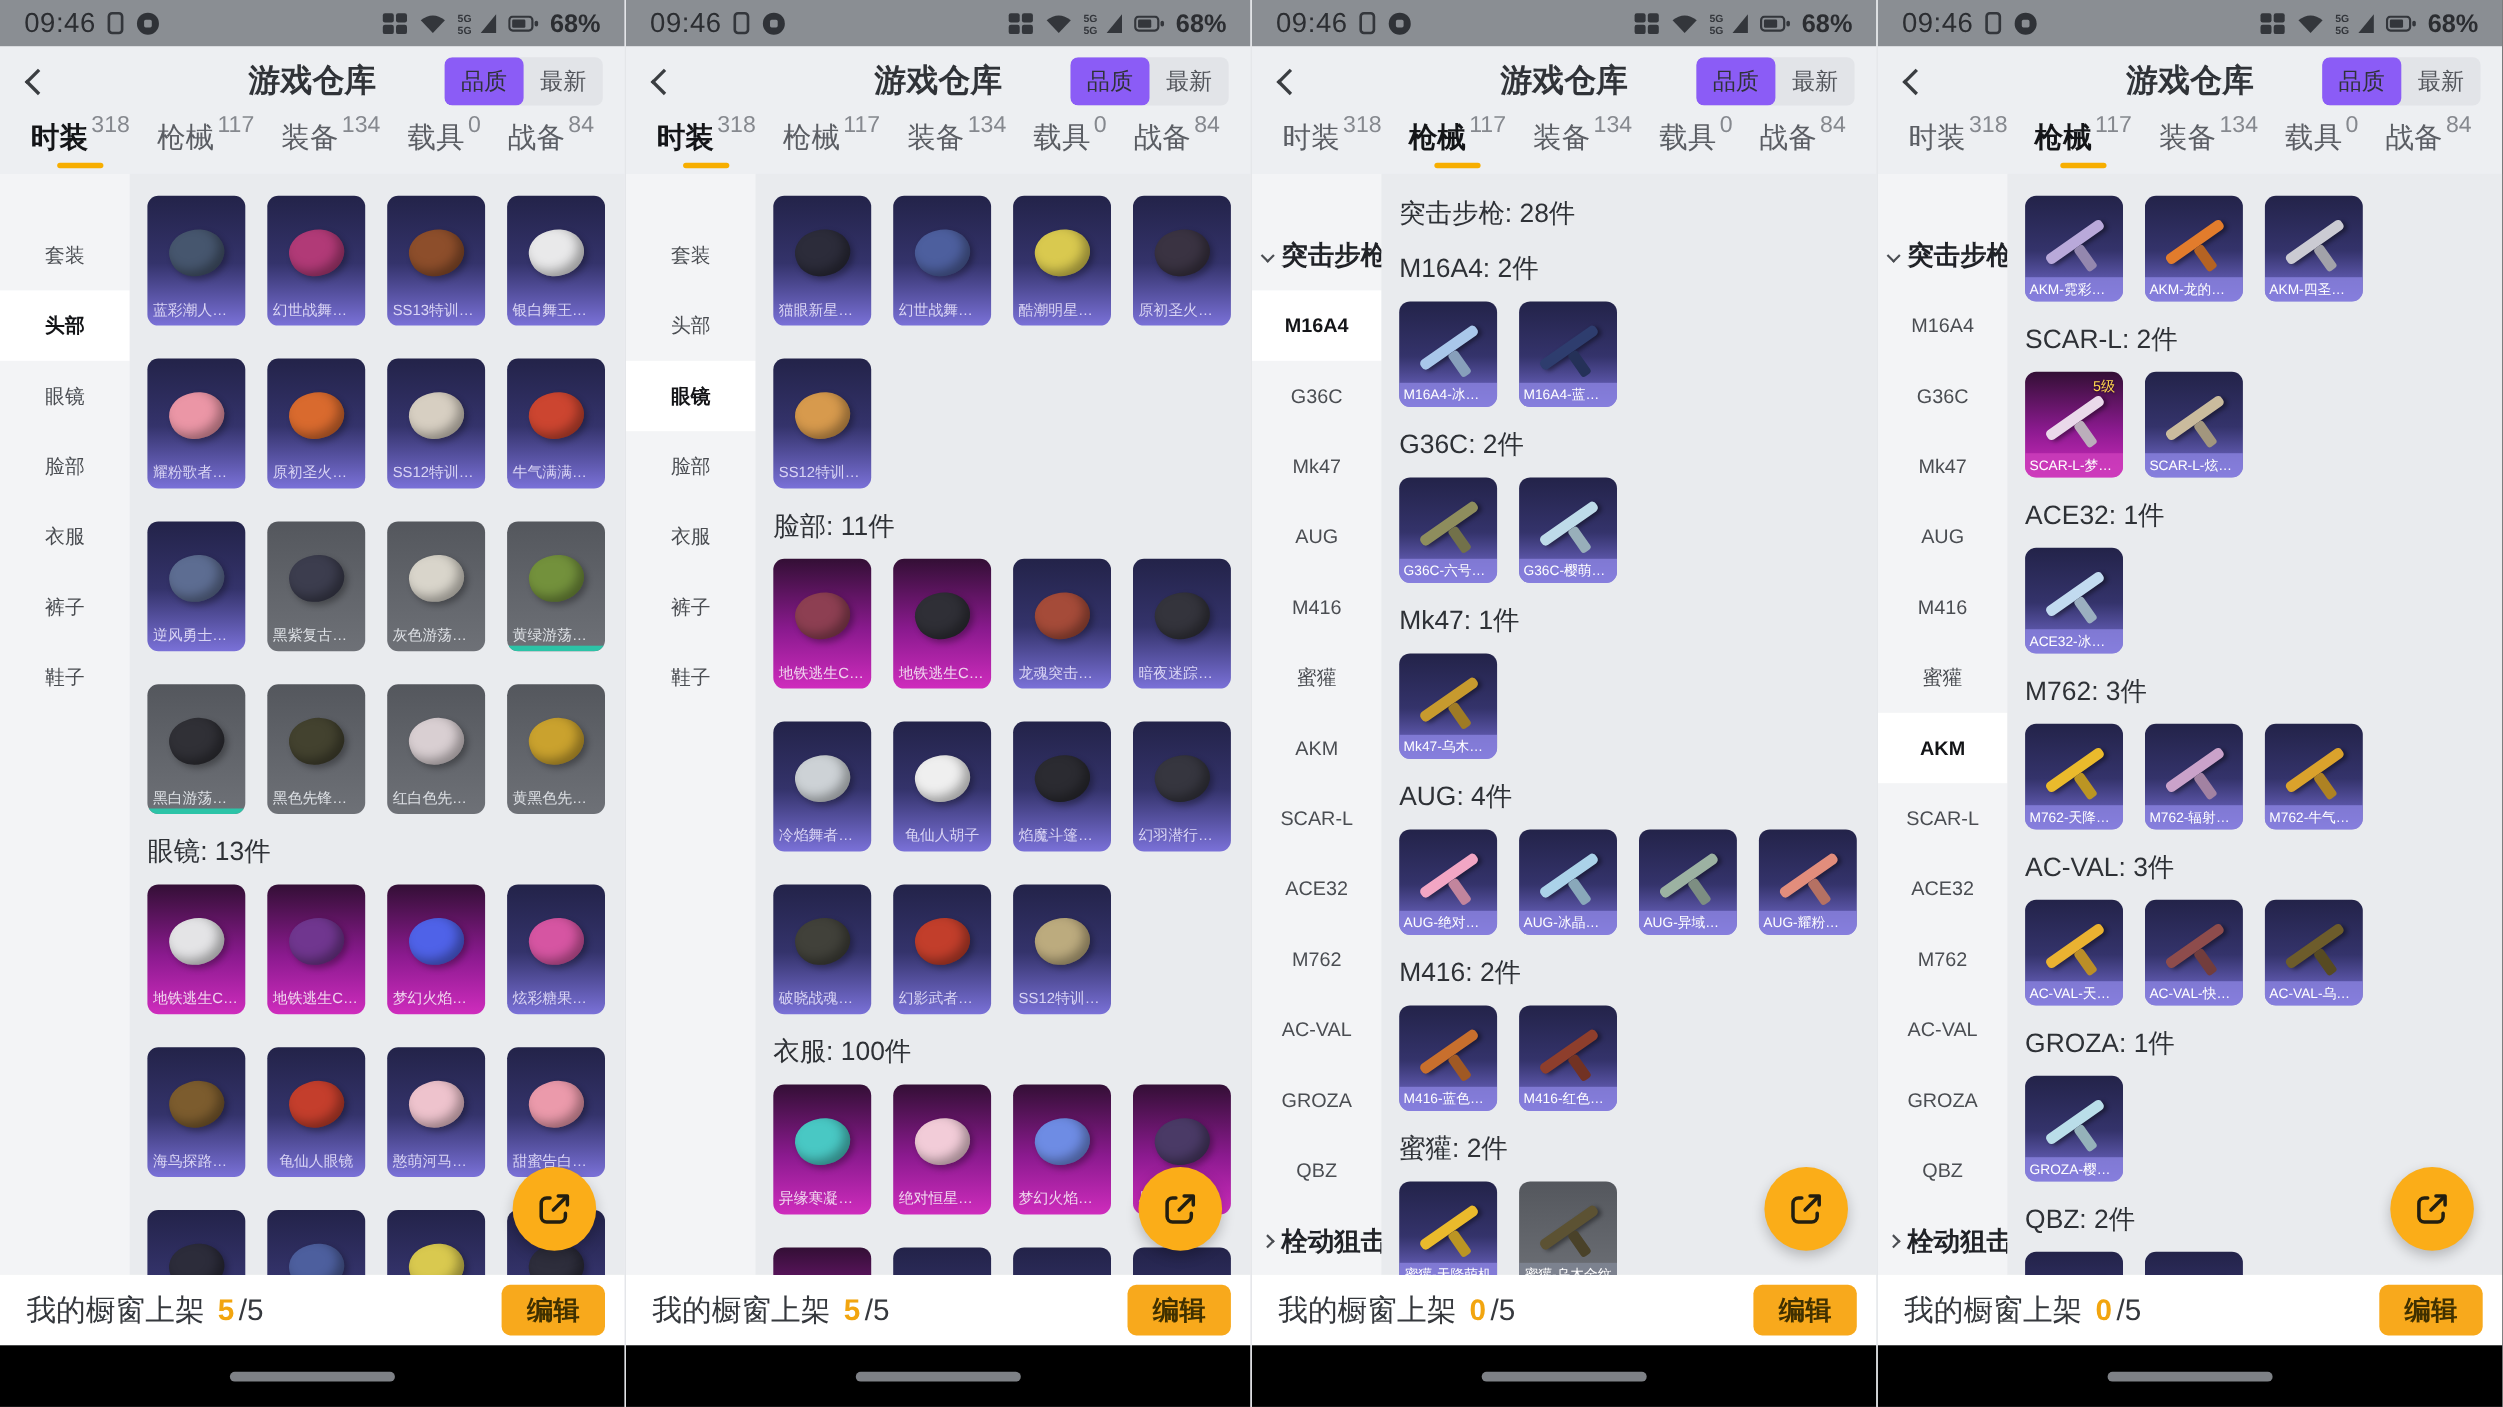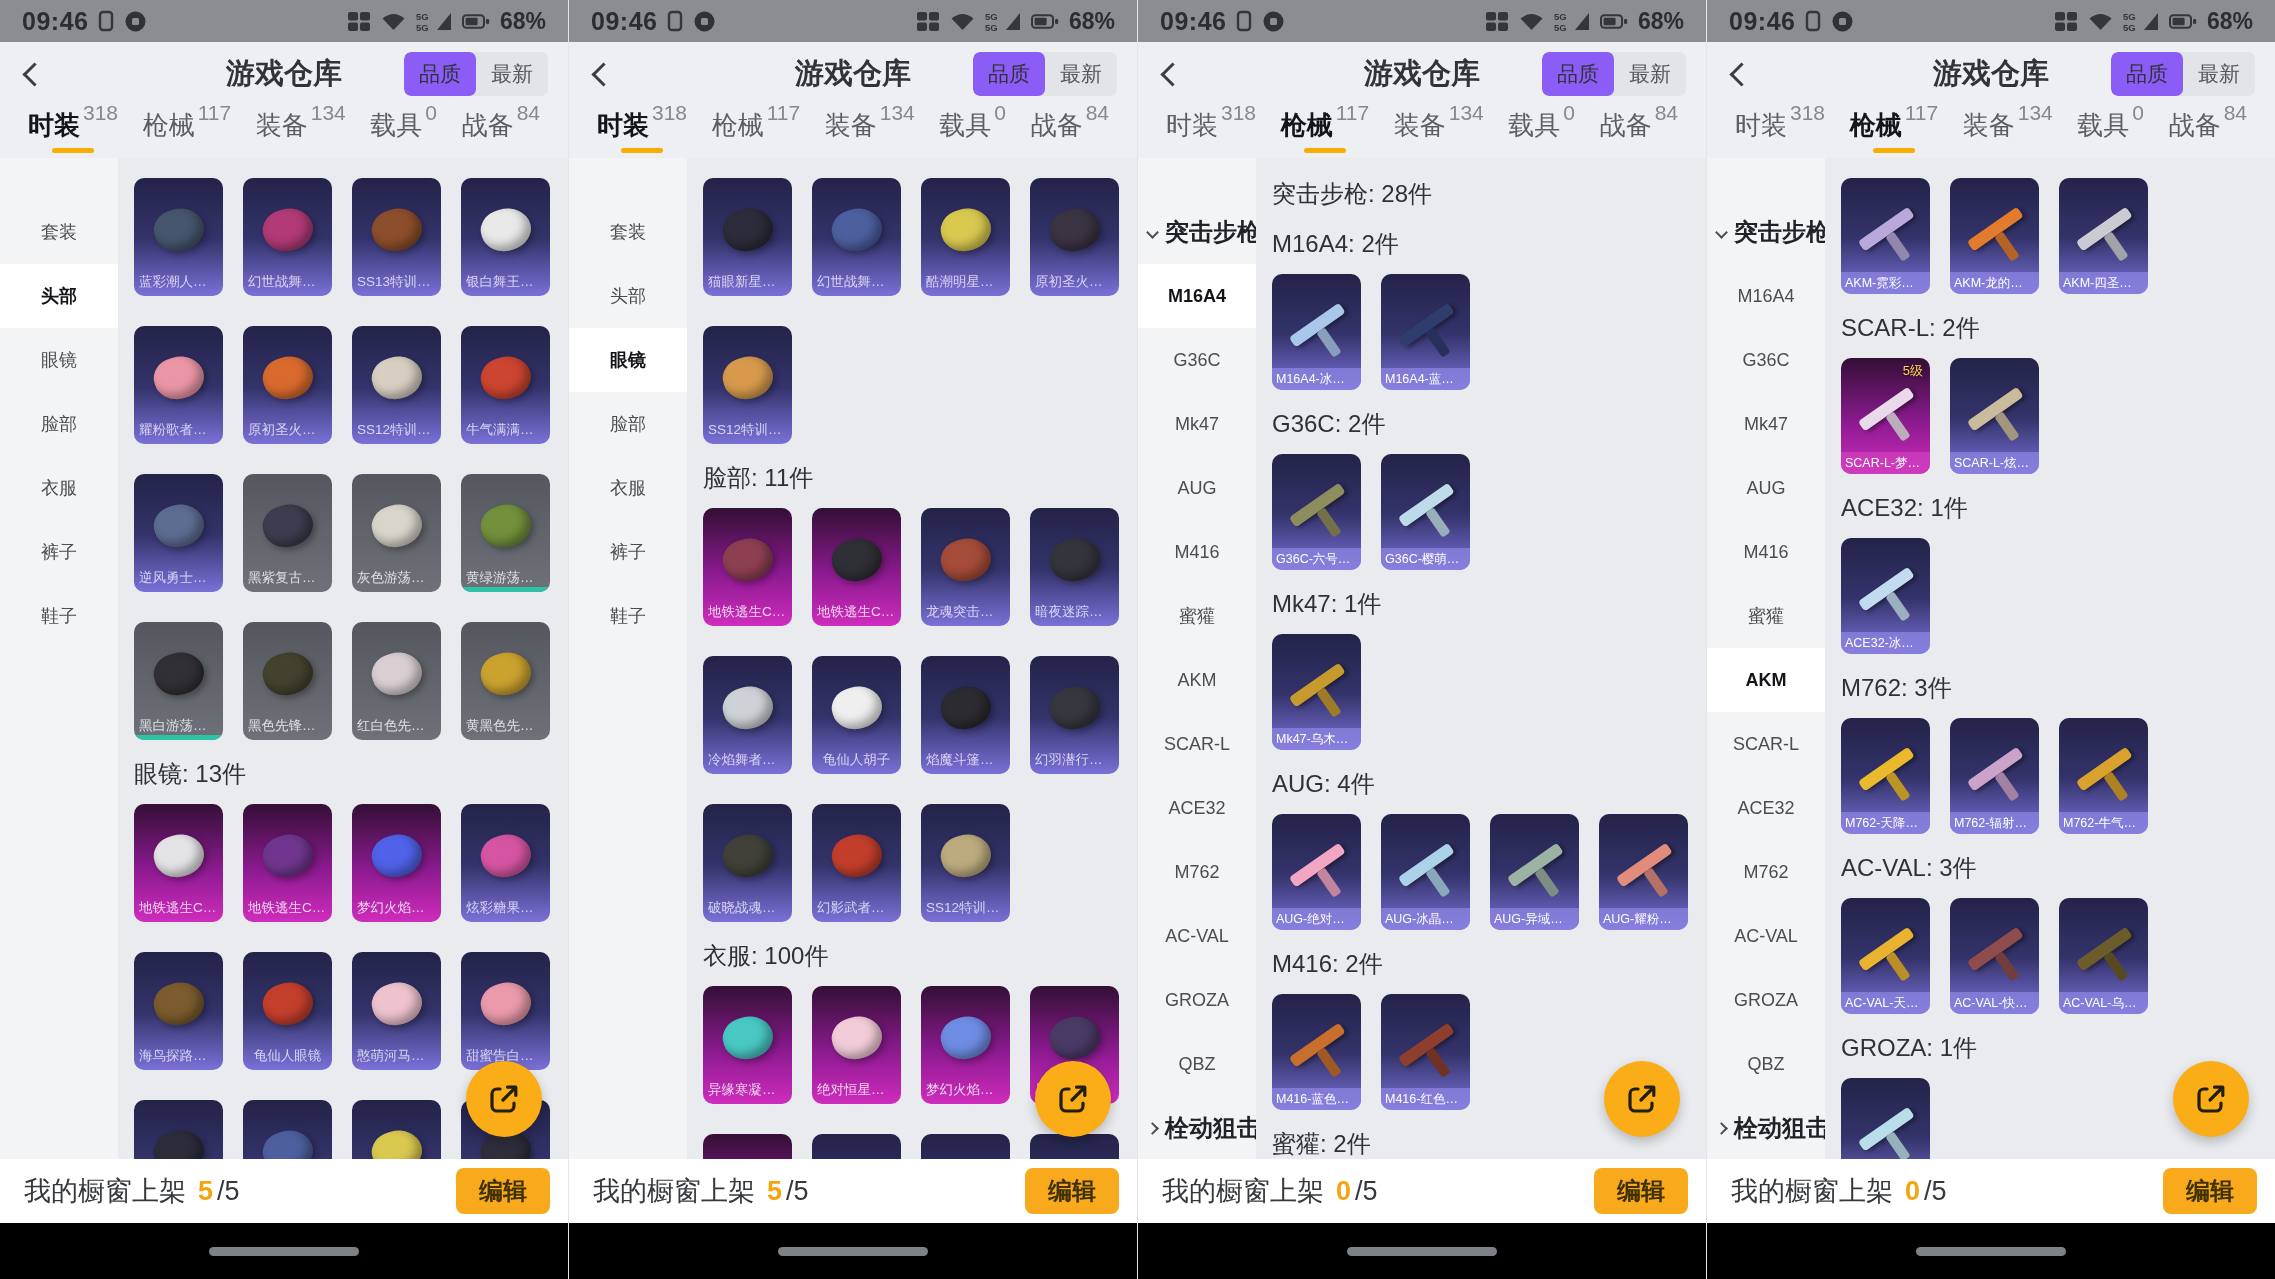--- a/index.html
+++ b/index.html
@@ -5,21 +5,21 @@
   *{margin:0;padding:0;box-sizing:border-box}
   html,body{background:#000}
   body{font-family:"Liberation Sans","DejaVu Sans",sans-serif}
   #screen{width:2275px;height:1279px;display:flex;overflow:hidden;background:#edeff2}
   .panel{position:relative;flex:1 1 0;height:1279px;overflow:hidden;background:#edeff2;display:flex;flex-direction:column}
   .panel+.panel{border-left:1px solid #e3e5e8}
 
   
   .statusbar{height:42px;background:#8a8e93;display:flex;align-items:center;justify-content:space-between;padding:0 22px;flex:0 0 auto}
   .sb-left,.sb-right{display:flex;align-items:center;gap:10px}
-  .sb-time{font-size:25px;font-weight:700;color:#2b2d31;letter-spacing:.5px}
+  .sb-time{font-size:25px;font-weight:400;color:#2b2d31;letter-spacing:.5px}
   .sb-batt{font-size:23px;font-weight:600;color:#2b2d31}
   .sb-ic{display:inline-flex;align-items:center}
 
   
   .header{height:64px;display:flex;align-items:center;padding:0 20px;flex:0 0 auto;position:relative}
   .back{width:17px;height:17px;border-right:3.5px solid #3a3d41;border-bottom:3.5px solid #3a3d41;transform:rotate(135deg);margin-left:6px;cursor:pointer}
   .h-title{position:absolute;left:0;right:0;text-align:center;font-size:29px;font-weight:600;color:#303338}
   .sort{margin-left:auto;display:flex;background:#e2e4e8;border-radius:7px;overflow:hidden;position:relative;z-index:2}
   .sort span{font-size:21px;color:#53565c;padding:8px 15px;cursor:pointer;white-space:nowrap}
   .sort span.on{background:#8b5cf6;border-radius:7px;color:#2f3237}
@@ -52,21 +52,21 @@
   .card{position:relative;height:118px;border-radius:10px;overflow:hidden;cursor:pointer}
   .card-purple{background:linear-gradient(180deg,#232349 0%,#34336b 52%,#7a71d8 100%)}
   .card-magenta{background:linear-gradient(180deg,#330f35 0%,#8b1a8f 55%,#cf2cbd 100%)}
   .card-gray{background:linear-gradient(180deg,#54575d 0%,#6e7177 100%)}
   .card .lbl{position:absolute;bottom:5px;left:0;right:0;text-align:center;font-size:13.5px;color:#d9d4f4;white-space:nowrap;overflow:hidden;text-overflow:ellipsis;padding:0 5px}
   .card-gray .lbl{color:#dde0e5}
   .card-magenta .lbl{color:#f0d5ee}
   .card.stripe::after{content:"";position:absolute;left:0;right:0;bottom:0;height:5px;background:#2cc3a7}
   .badge{position:absolute;top:4px;right:7px;font-size:13px;color:#ffd54f;text-shadow:0 1px 2px rgba(0,0,0,.6)}
 
-  .gun-card{height:116px}
+  .gun-card{height:96px}
   .gun-card .lbl{bottom:0;height:22px;line-height:22px;background:rgba(138,130,222,.8);color:#fff;font-size:12.5px;padding:0 4px}
   .gun-card.card-magenta .lbl{background:rgba(205,62,188,.8)}
   .gun-card.card-gray .lbl{background:rgba(128,134,148,.85)}
 
   
   .art{position:absolute;left:50%;top:44%;width:56%;height:36%;transform:translate(-50%,-50%) rotate(-16deg);border-radius:46% 54% 50% 52%;box-shadow:inset -4px -6px 10px rgba(0,0,0,.35),2px 4px 6px rgba(0,0,0,.3)}
   .gun-card .art{width:68%;height:10%;border-radius:4px;transform:translate(-50%,-50%) rotate(-35deg);box-shadow:2px 3px 4px rgba(0,0,0,.4)}
   .gun-card .art::after{content:"";position:absolute;left:42%;top:100%;width:16%;height:260%;background:inherit;border-radius:3px;filter:brightness(.8)}
 
   

